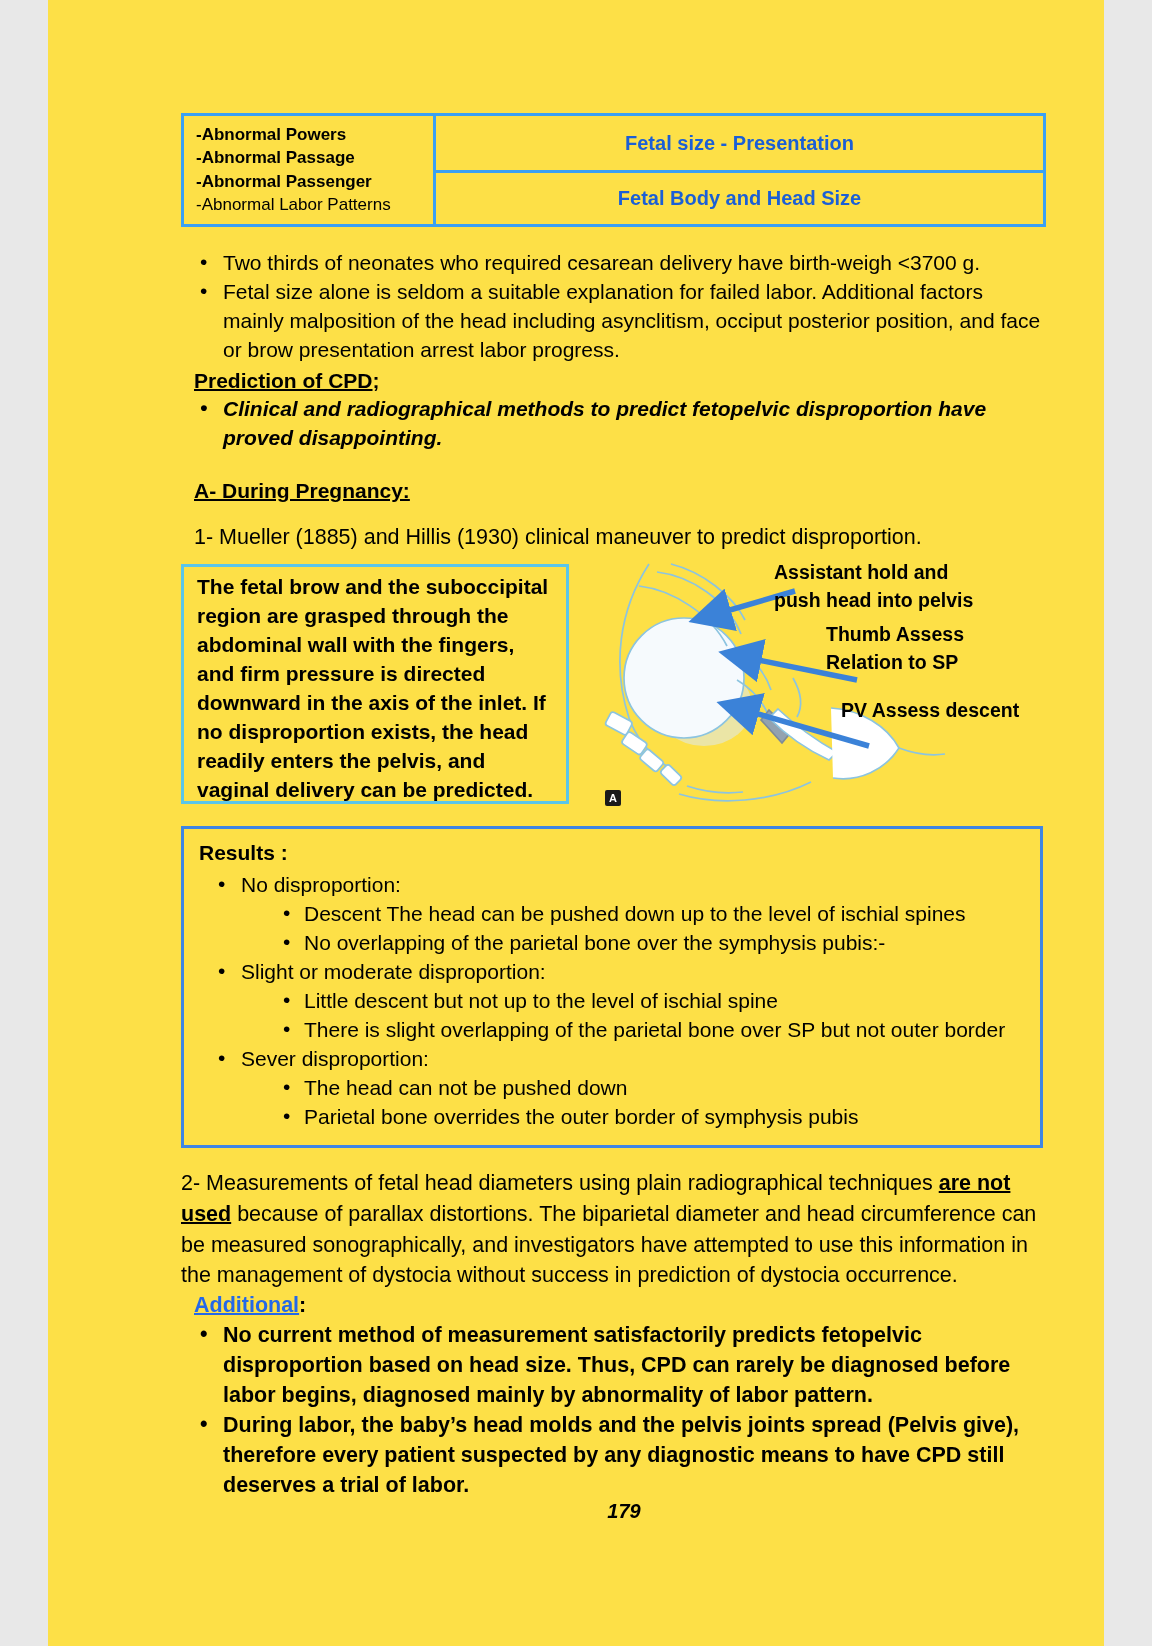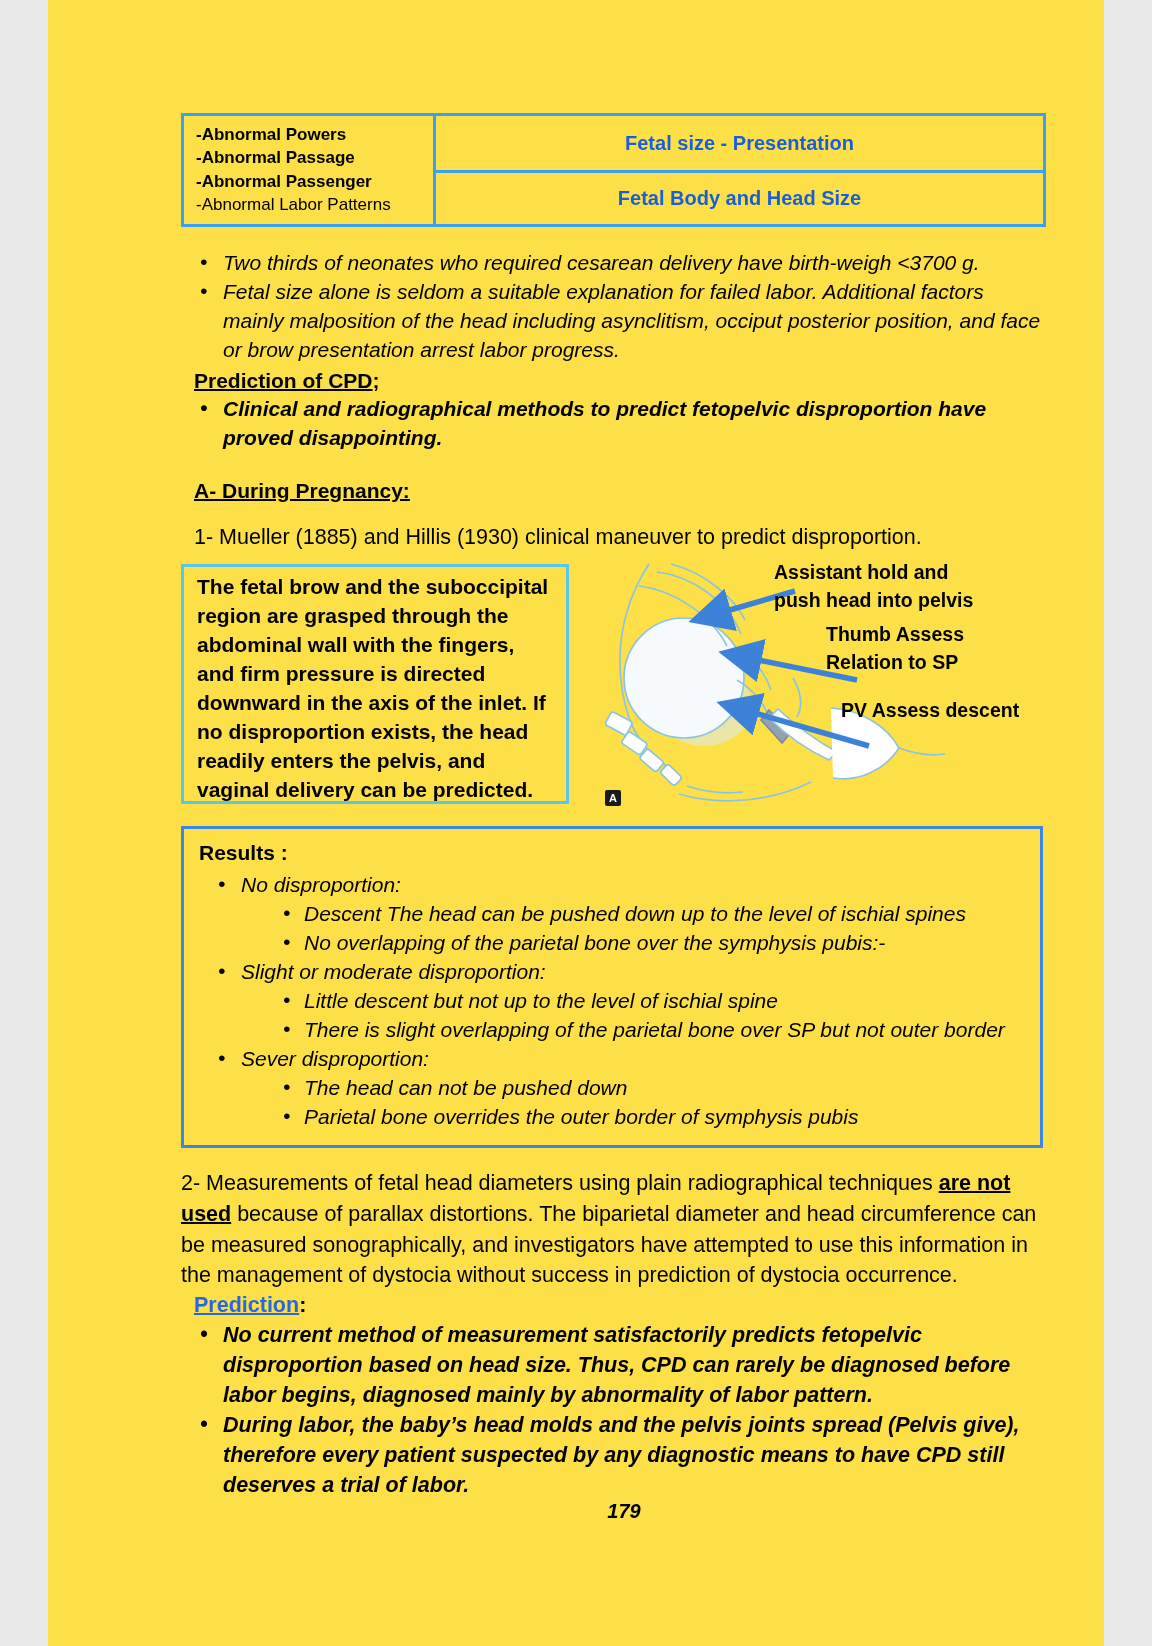--- a/index.html
+++ b/index.html
@@ -14,21 +14,21 @@
   .hdr-table { display:grid; grid-template-columns:252px 1fr; border:3px solid #3aa0f2; width:865px; }
   .hdr-left { border-right:3px solid #3aa0f2; padding:7px 10px 6px 12px; font-size:17px; line-height:1.38; }
   .hdr-left .b { font-weight:bold; }
   .hdr-right { display:grid; grid-template-rows:1fr 1fr; }
   .hdr-cell { display:flex; align-items:center; justify-content:center;
               font-weight:bold; font-size:20px; color:#1b5fd6; min-height:54px; }
   .hdr-cell + .hdr-cell { border-top:3px solid #3aa0f2; }
 
   
   .blist { list-style:none; font-size:21px; line-height:1.38; }
-  .blist li { position:relative; padding-left:42px;font-style:italic; }
+  .blist li { position:relative; padding-left:42px; }
   .blist li::before { content:"\2022"; position:absolute; left:19px; top:-1px; }
 
   .intro { margin-top:22px; }
 
   .h-bold-ul { font-size:21px; font-weight:bold; margin:4px 0 2px 13px; }
   .h-bold-ul .ul { text-decoration:underline; text-decoration-thickness:2px; }
   .italic-bullet { font-style:italic; font-weight:bold; }
 
   .sec-a { margin-top:26px; }
   .mueller { margin-top:22px; font-size:21.5px; margin-left:13px; }
@@ -168,21 +168,21 @@
         <li class="sub">Little descent but not up to the level of ischial spine</li>
         <li class="sub">There is slight overlapping of the parietal bone over SP but not outer border</li>
         <li>Sever disproportion:</li>
         <li class="sub">The head can not be pushed down</li>
         <li class="sub">Parietal bone overrides the outer border of symphysis pubis</li>
       </ul>
     </div>
 
     <div class="para2"><span>2- Measurements of fetal head diameters using plain radiographical techniques </span><span class="emph">are not used</span><span> because of parallax distortions. The biparietal diameter and head circumference can be measured sonographically, and investigators have attempted to use this information in the management of dystocia without success in prediction of dystocia occurrence.</span></div>
 
-    <div class="concl-h"><span class="ul">Prediction</span><span>:</span></div>
+    <div class="concl-h"><span class="ul">Additional</span><span>:</span></div>
     <ul class="blist concl-list">
       <li>No current method of measurement satisfactorily predicts fetopelvic disproportion based on head size. Thus, CPD can rarely be diagnosed before labor begins, diagnosed mainly by abnormality of labor pattern.</li>
       <li>During labor, the baby’s head molds and the pelvis joints spread (Pelvis give), therefore every patient suspected by any diagnostic means to have CPD still deserves a trial of labor.</li>
     </ul>
 
   </div>
 
   <div class="page-number">179</div>
 </div>
 

